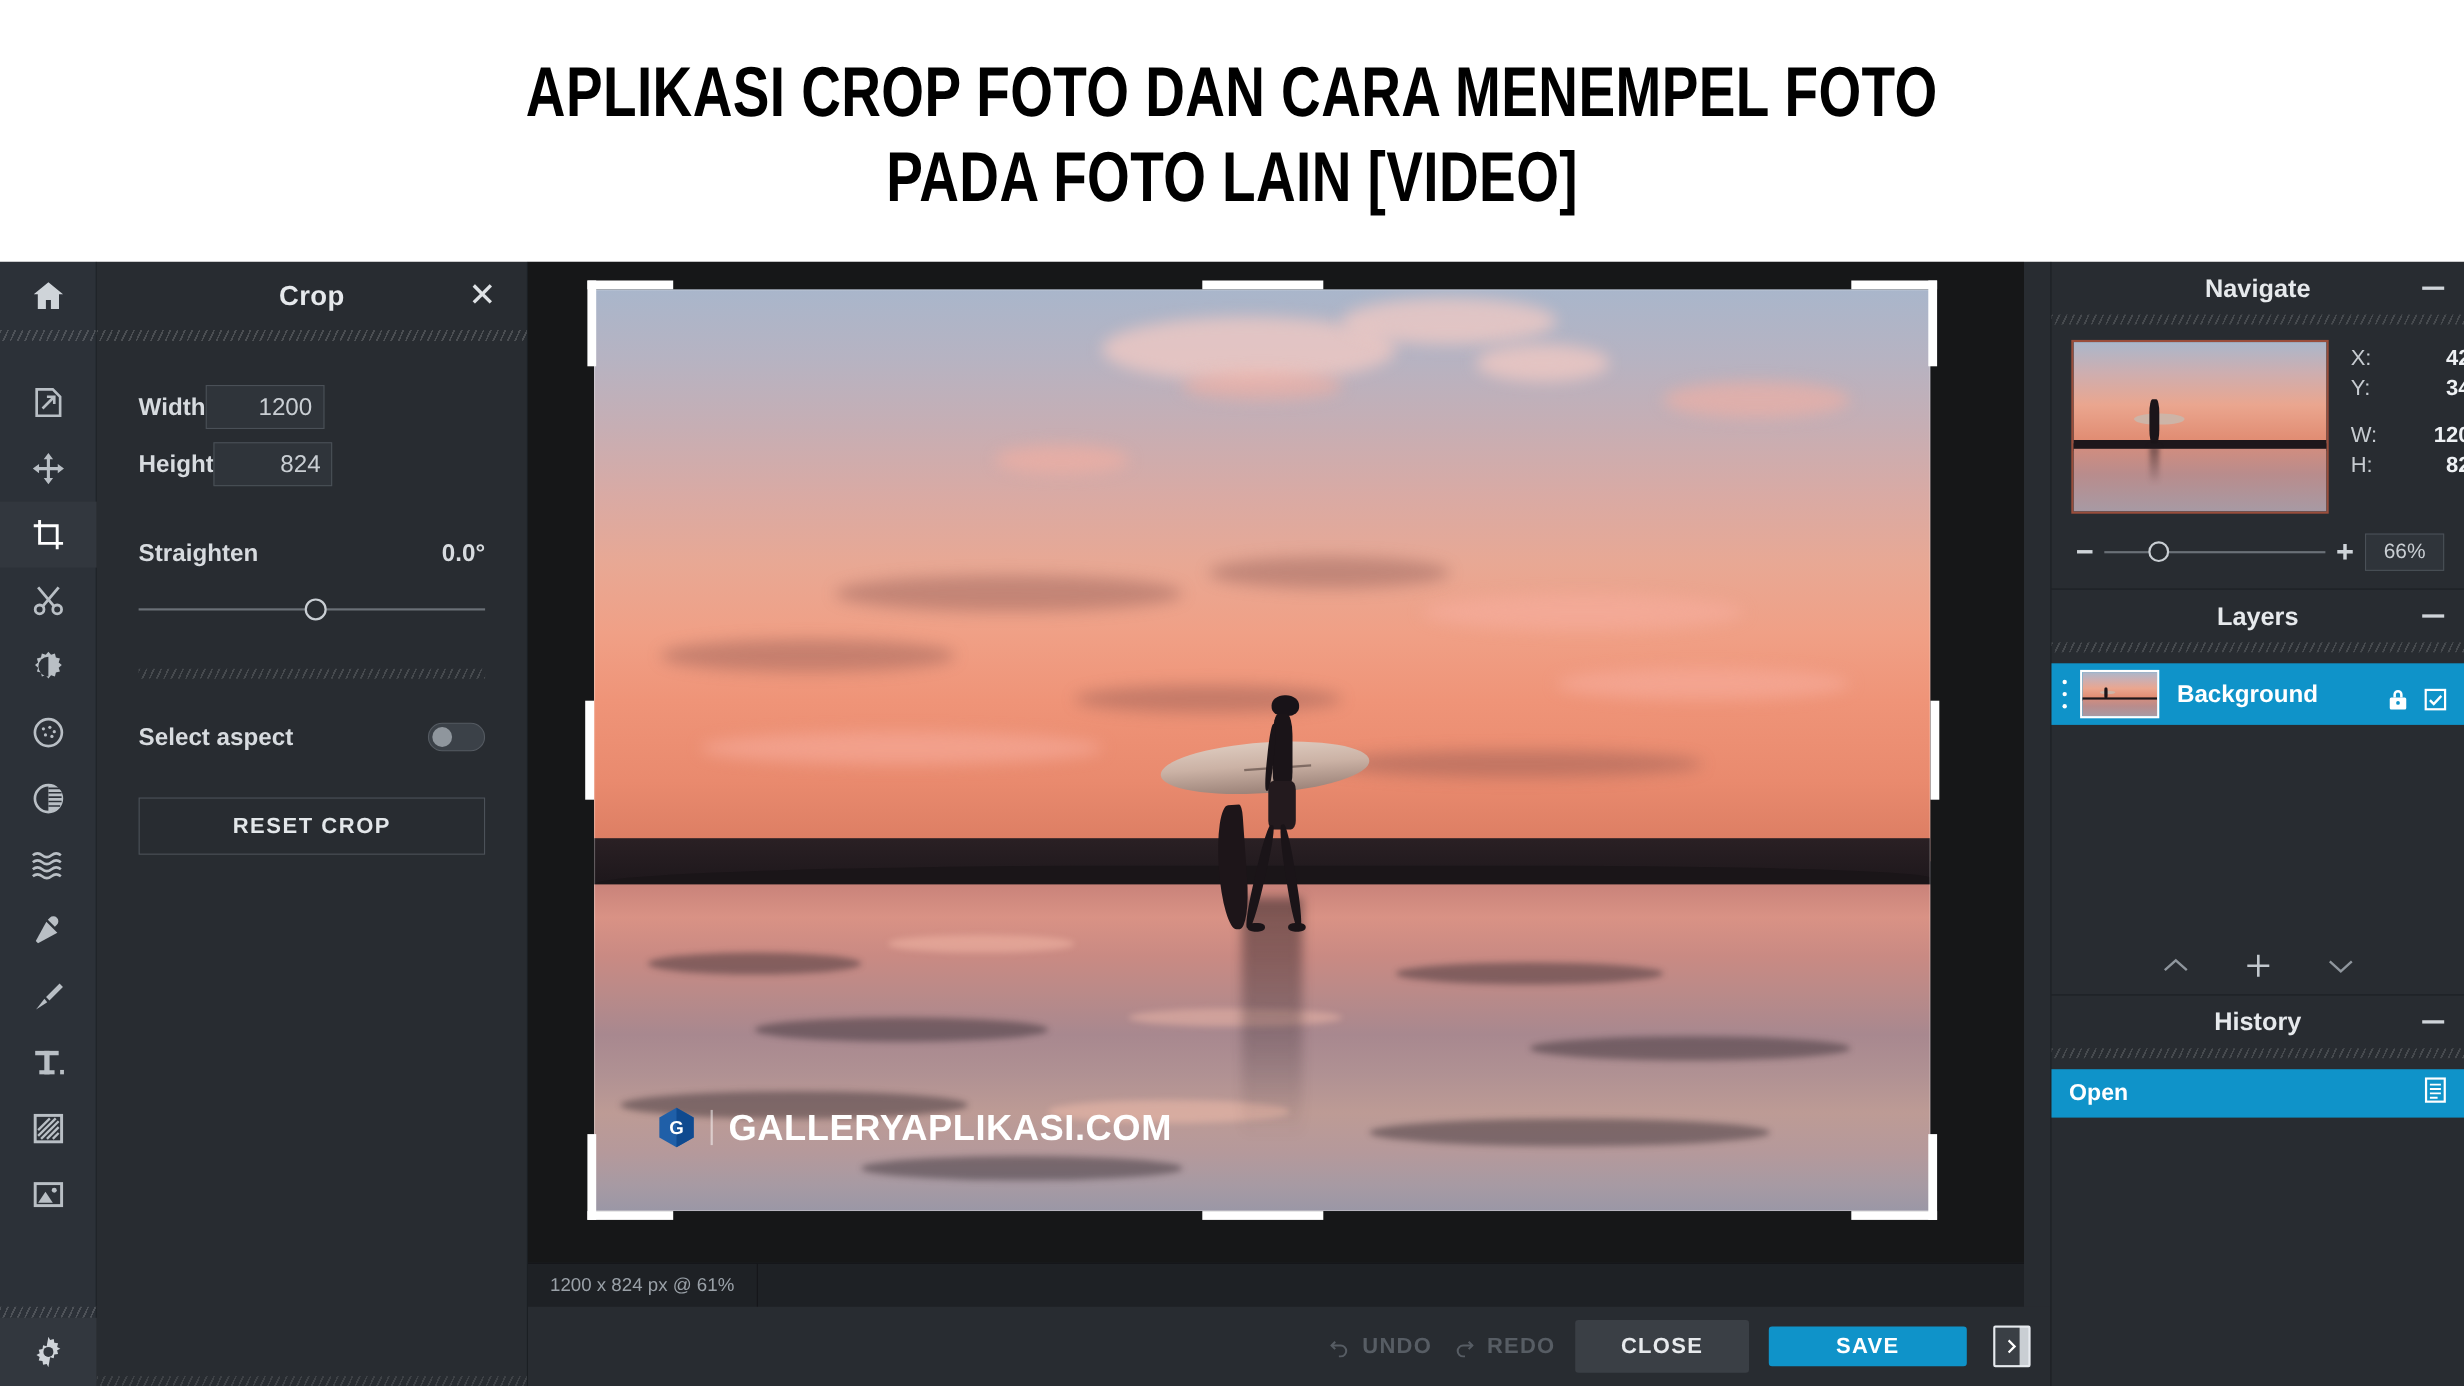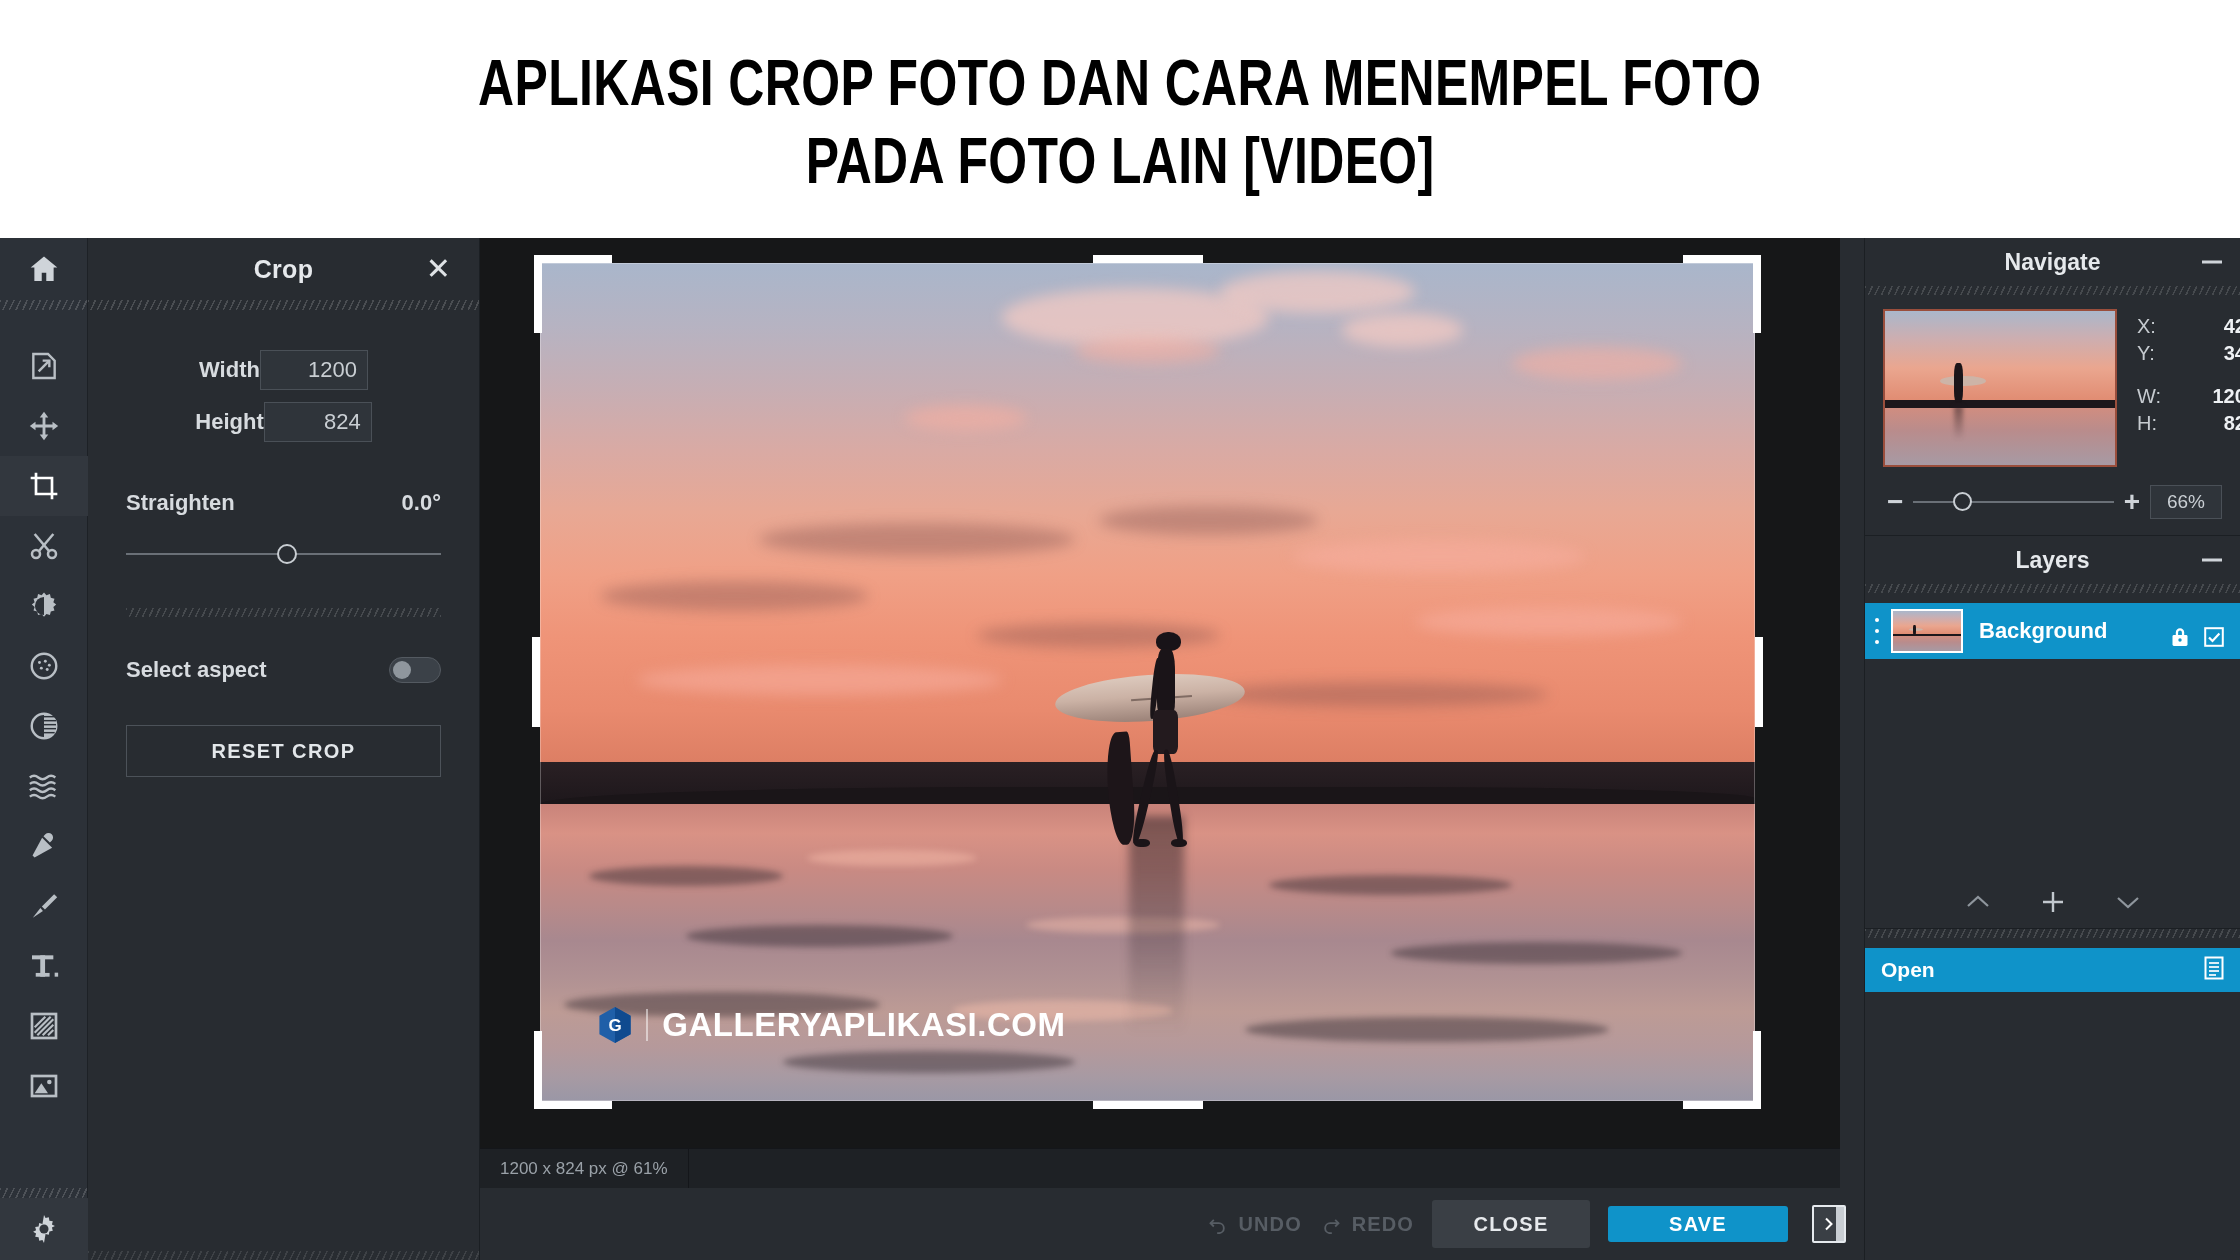--- a/index.html
+++ b/index.html
@@ -99,21 +99,21 @@
   }
   .panel-close {
     position: absolute; right: 28px; top: 50%;
     transform: translateY(-50%);
     font-size: 30px; color: #dfe3e6; cursor: pointer;
     line-height: 1; font-weight: 300;
   }
   .panel-body { padding: 40px 38px 0 38px; }
 
   .field-row {
-    display: flex; align-items: center; justify-content: center;
+    display: flex; align-items: center; justify-content: flex-start;
     margin-bottom: 12px;
   }
   .field-label { font-size: 22px; color: #d7dbdf; font-weight: bold; }
   .field-input {
     width: 108px; height: 40px;
     background: #2f343a;
     border: 1px solid #4a5057;
     color: #c9ced3;
     font-size: 22px;
     text-align: right;
@@ -944,20 +944,24 @@
         </span>
         <span>
           <svg width="30" height="22" viewBox="0 0 30 22" fill="none" stroke="#8f969d" stroke-width="2.2">
               <path d="M5 7l10 9 10-9"></path>
             </svg>
         </span>
       </div>
     </div>
 
     <div class="dock-divider"></div>
+    <div class="dock-head">
+      <span class="ttl">History</span>
+      <span class="dock-min"></span>
+    </div>
     <div class="dock-hatch"></div>
     <div class="hist-row">
       <span class="hist-name">Open</span>
       <span>
         <svg width="24" height="26" viewBox="0 0 24 26">
           <rect x="3.5" y="2.5" width="17" height="21" fill="none" stroke="#ffffff" stroke-width="2"></rect>
           <g stroke="#ffffff" stroke-width="1.7">
             <path d="M7 8h10"></path>
               <path d="M7 12h10"></path>
               <path d="M7 16h10"></path>

